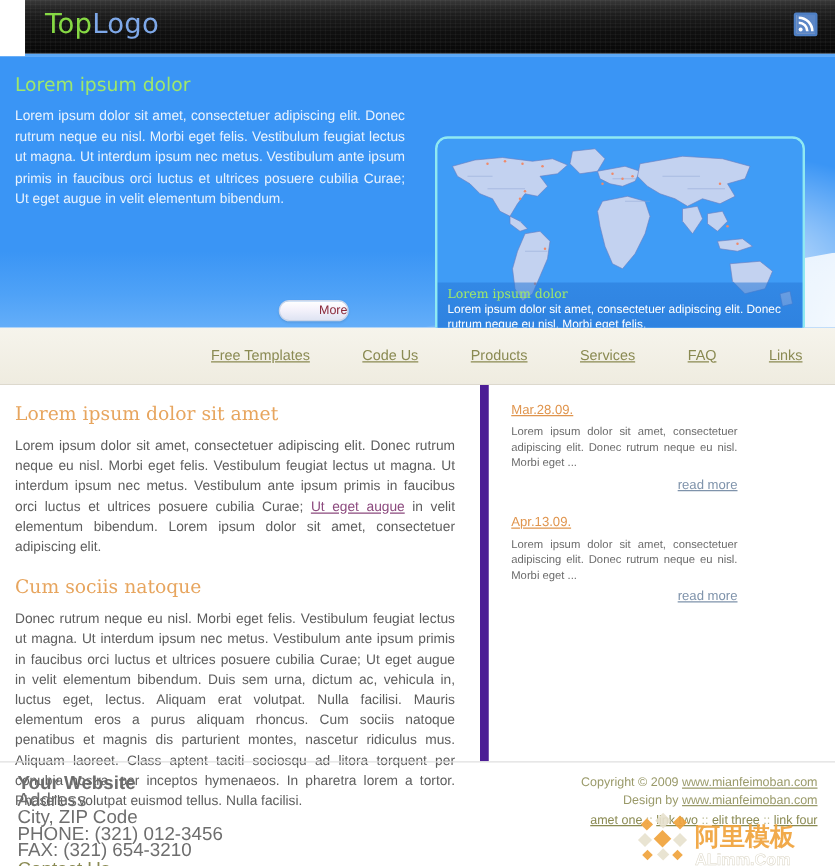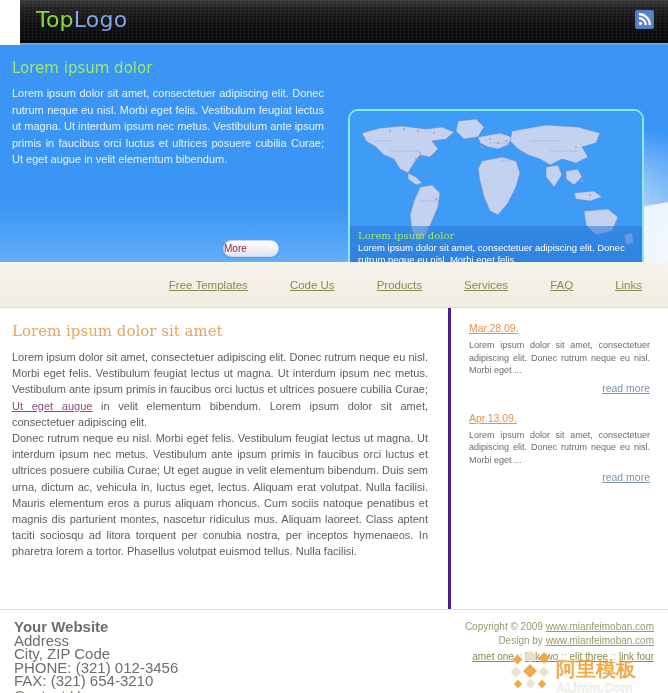--- a/index.html
+++ b/index.html
@@ -59,21 +59,21 @@
   .hero-left { position:absolute; left:12px; top:14px; width:312px; }
   .hero-h {
     font-size:15px; color:#9fe86a; margin-bottom:8px; font-weight:400;
     font-family:"DejaVu Sans", sans-serif;
   }
   .hero-p {
     font-size:11px; line-height:16.5px; color:#e9f3fe; text-align:justify;
   }
   .more-btn {
     position:absolute; left:223px; top:195px;
-    width:56px; height:17px; line-height:16px; text-align:left;
+    width:56px; height:17px; line-height:16px; text-align:right;
     font-size:10px; color:#8a2a3a;
     background:linear-gradient(180deg,#ffffff 0%,#f4f2fb 45%,#dfe4f3 100%);
     border:1px solid #c9d4e8; border-radius:9px;
     box-shadow:0 1px 2px rgba(0,0,0,.12);
     cursor:pointer;
   }
 
   
   .map-panel {
     position:absolute; left:348px; top:64px; width:296px; height:163px;
@@ -98,21 +98,21 @@
     padding-right:26px;
   }
   .nav a {
     font-size:11.5px; color:#8a8a52; text-decoration:underline;
     margin-left:42px; font-family:"Liberation Sans", sans-serif;
     cursor:pointer; white-space:nowrap;
   }
 
   
   .content { position:relative; display:flex; height:301px; }
-  .main { width:451px; padding:14px 20px 0 12px; border-right:3px solid #4c1d95; }
+  .main { width:391px; padding:14px 20px 0 12px; border-right:7px solid #4c1d95; }
   .main h2 {
     font-family:"DejaVu Serif", serif;
     font-size:15px; font-weight:400; color:#e7a55e; margin-bottom:9px;
   }
   .main h2.second { margin-top:14px; }
   .main p { font-size:11px; line-height:16.2px; color:#5d5d5d; text-align:justify; }
   .main p a { color:#8c4a7e; text-decoration:underline; cursor:pointer; }
 
   .side { width:217px; padding:14px 18px 0 18px; }
   .side h3 {
@@ -240,20 +240,21 @@
     <a>FAQ</a>
     <a>Links</a>
   </div>
 
   <div class="content">
 
     <div class="main">
       <h2>Lorem ipsum dolor sit amet</h2>
       <p><span>Lorem ipsum dolor sit amet, consectetuer adipiscing elit. Donec rutrum neque eu nisl. Morbi eget felis. Vestibulum feugiat lectus ut magna. Ut interdum ipsum nec metus. Vestibulum ante ipsum primis in faucibus orci luctus et ultrices posuere cubilia Curae; </span><a>Ut eget augue</a><span> in velit elementum bibendum. Lorem ipsum dolor sit amet, consectetuer adipiscing elit.</span></p>
 
+      <h2 class="second">Cum sociis natoque</h2>
       <p>Donec rutrum neque eu nisl. Morbi eget felis. Vestibulum feugiat lectus ut magna. Ut interdum ipsum nec metus. Vestibulum ante ipsum primis in faucibus orci luctus et ultrices posuere cubilia Curae; Ut eget augue in velit elementum bibendum. Duis sem urna, dictum ac, vehicula in, luctus eget, lectus. Aliquam erat volutpat. Nulla facilisi. Mauris elementum eros a purus aliquam rhoncus. Cum sociis natoque penatibus et magnis dis parturient montes, nascetur ridiculus mus. Aliquam laoreet. Class aptent taciti sociosqu ad litora torquent per conubia nostra, per inceptos hymenaeos. In pharetra lorem a tortor. Phasellus volutpat euismod tellus. Nulla facilisi.</p>
     </div>
 
     <div class="side">
 
       <div class="news">
         <a class="news-date">Mar.28.09.</a>
         <div class="news-text">Lorem ipsum dolor sit amet, consectetuer adipiscing elit. Donec rutrum neque eu nisl. Morbi eget ...</div>
         <div class="read-more"><a>read more</a></div>
       </div>

